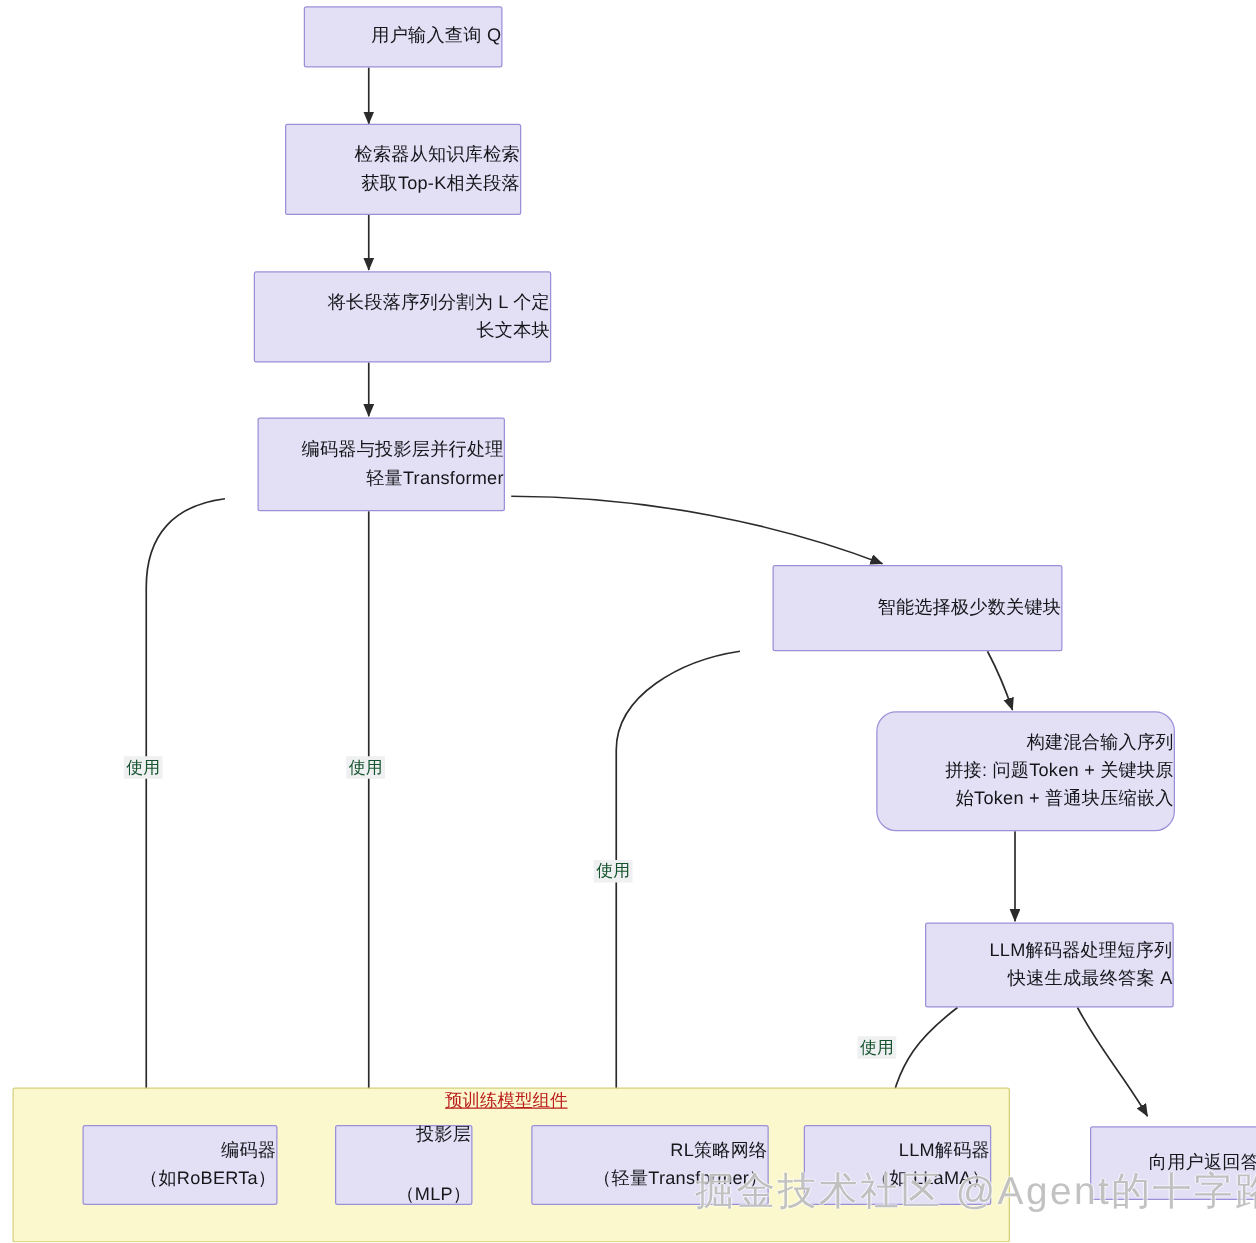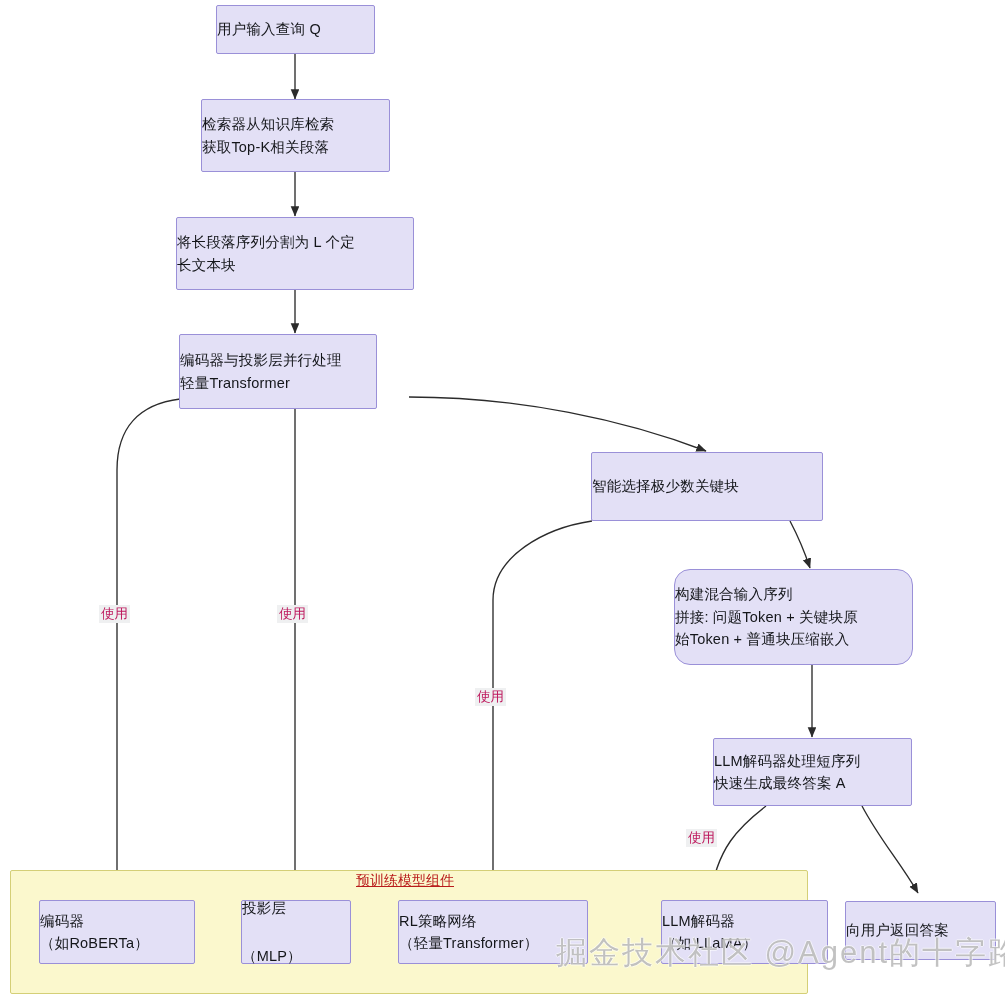--- a/index.html
+++ b/index.html
@@ -21,28 +21,29 @@
     overflow:visible;
   }
   .node{
     position:absolute;
     box-sizing:border-box;
     background:#e3e0f6;
     border:1px solid #9a90d8;
     border-radius:2px;
     display:flex;
     flex-direction:column;
-    align-items:flex-start;
+    align-items:flex-end;
     justify-content:center;
     text-align:center;
     color:#14161a;
     font-size:14.5px;
     line-height:1.55;
     z-index:3;
     letter-spacing:.2px;
+    margin-left:27px;
   }
   .node .ln{display:block;white-space:nowrap;}
   .subgraph{
     position:absolute;
     box-sizing:border-box;
     background:#fbf8cd;
     border:1px solid #d4cf77;
     border-radius:2px;
     z-index:1;
   }
@@ -50,21 +51,21 @@
     position:absolute;
     font-size:14px;
     color:#b91c1c;
     z-index:2;
     white-space:nowrap;
     text-decoration:underline;
   }
   .edge-label{
     position:absolute;
     background:#eff0f1;
-    color:#be185d;
+    color:#14532d;
     font-size:13.5px;
     line-height:1.2;
     padding:1px 2px;
     z-index:4;
     white-space:nowrap;
   }
   .watermark{
     position:absolute;
     z-index:6;
     pointer-events:none;
@@ -165,21 +166,21 @@
   <div class="node" style="left:241px; top:900px; width:110px; height:64px;gap:26px;">
     <span class="ln">投影层</span>
     <span class="ln">（MLP）</span>
   </div>
 
   <div class="node" style="left:398px; top:900px; width:190px; height:64px;">
     <span class="ln">RL策略网络</span>
     <span class="ln">（轻量Transformer）</span>
   </div>
 
-  <div class="node" style="left:661px; top:900px; width:167px; height:64px;">
+  <div class="node" style="left:616px; top:900px; width:150px; height:64px;">
     <span class="ln">LLM解码器</span>
     <span class="ln">（如 LLaMA）</span>
   </div>
 
   <div class="edge-label" style="left:99px; top:605px;">使用</div>
   <div class="edge-label" style="left:277px; top:605px;">使用</div>
   <div class="edge-label" style="left:475px; top:688px;">使用</div>
   <div class="edge-label" style="left:686px; top:829px;">使用</div>
 
   <div class="watermark" style="left:556px; top:932px;">掘金技术社区 @Agent的十字路口</div>

